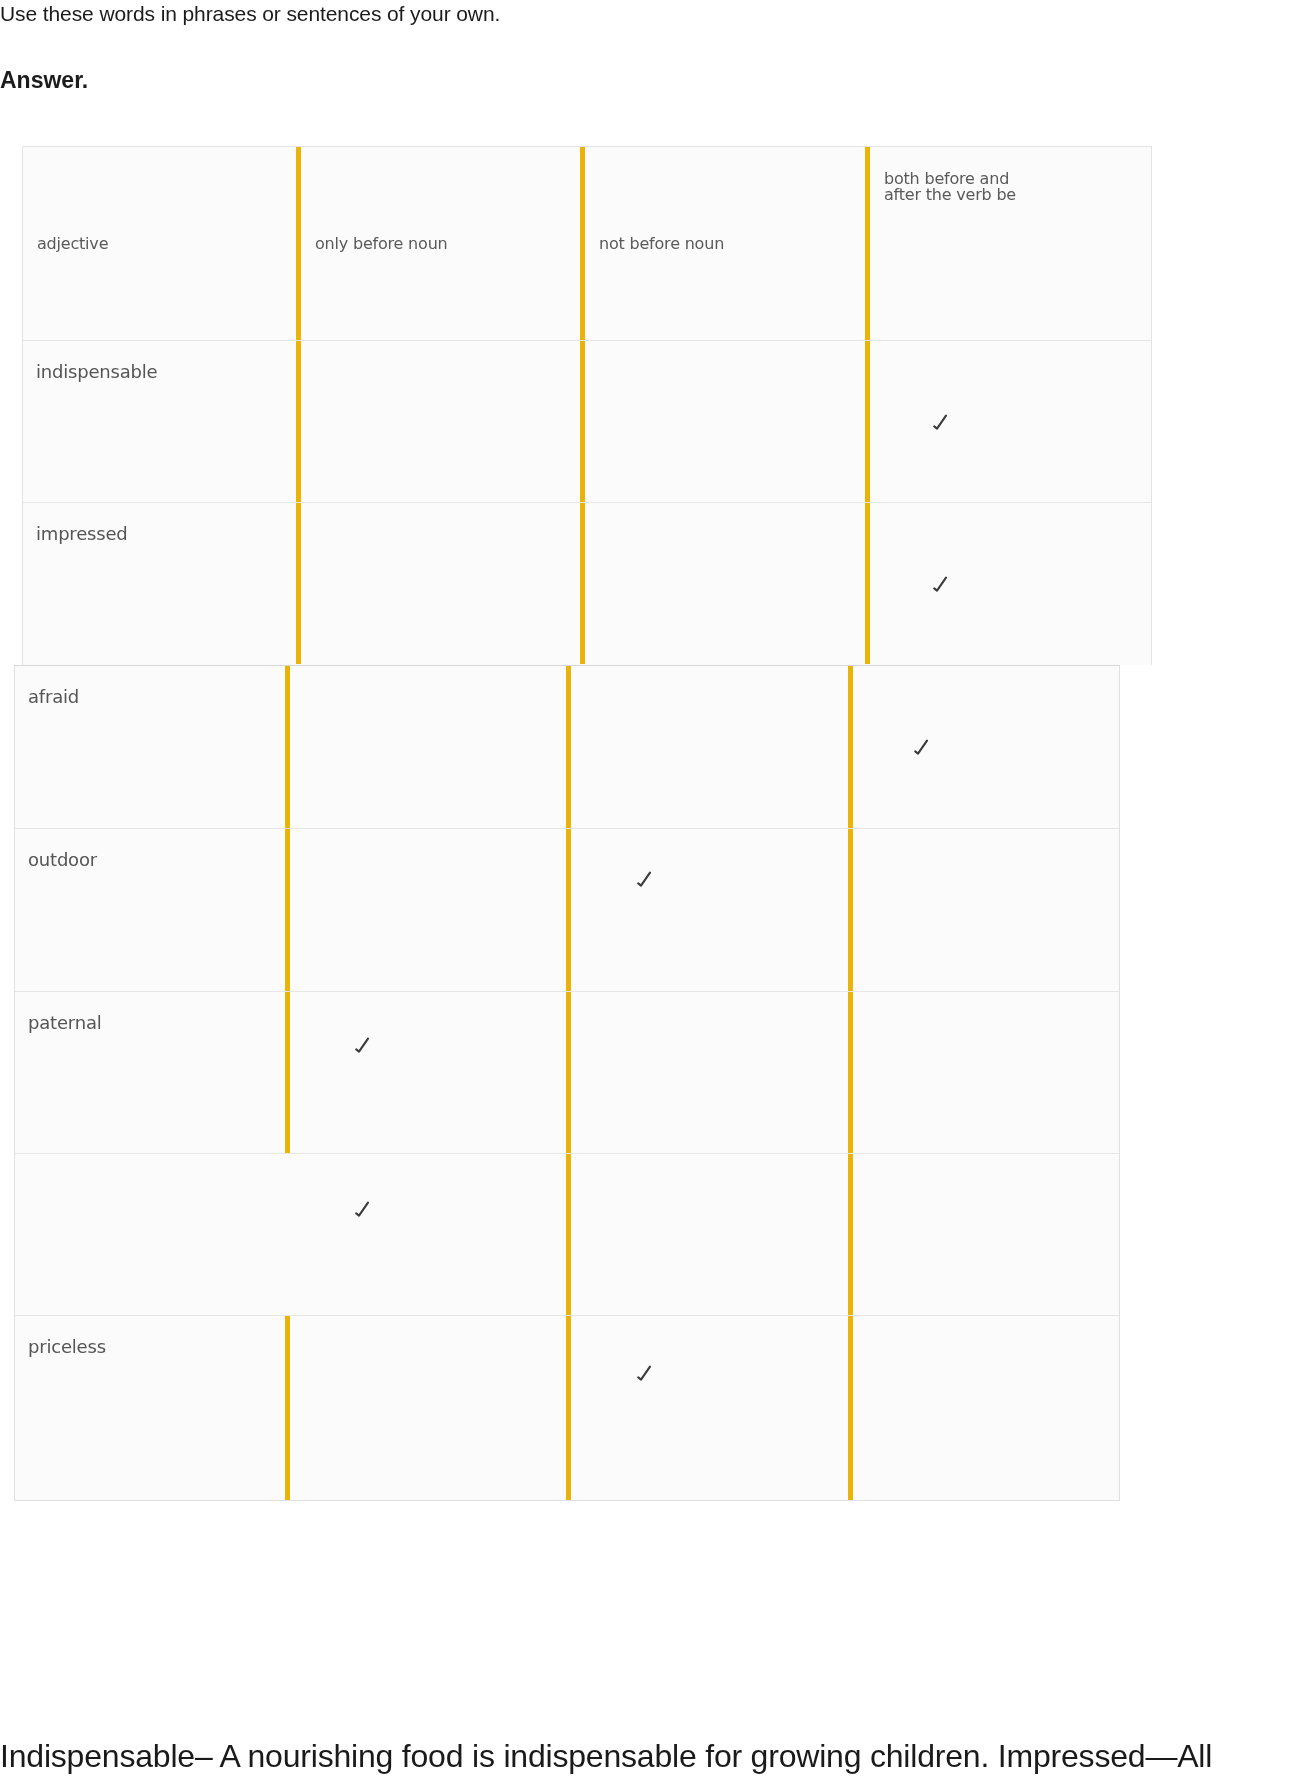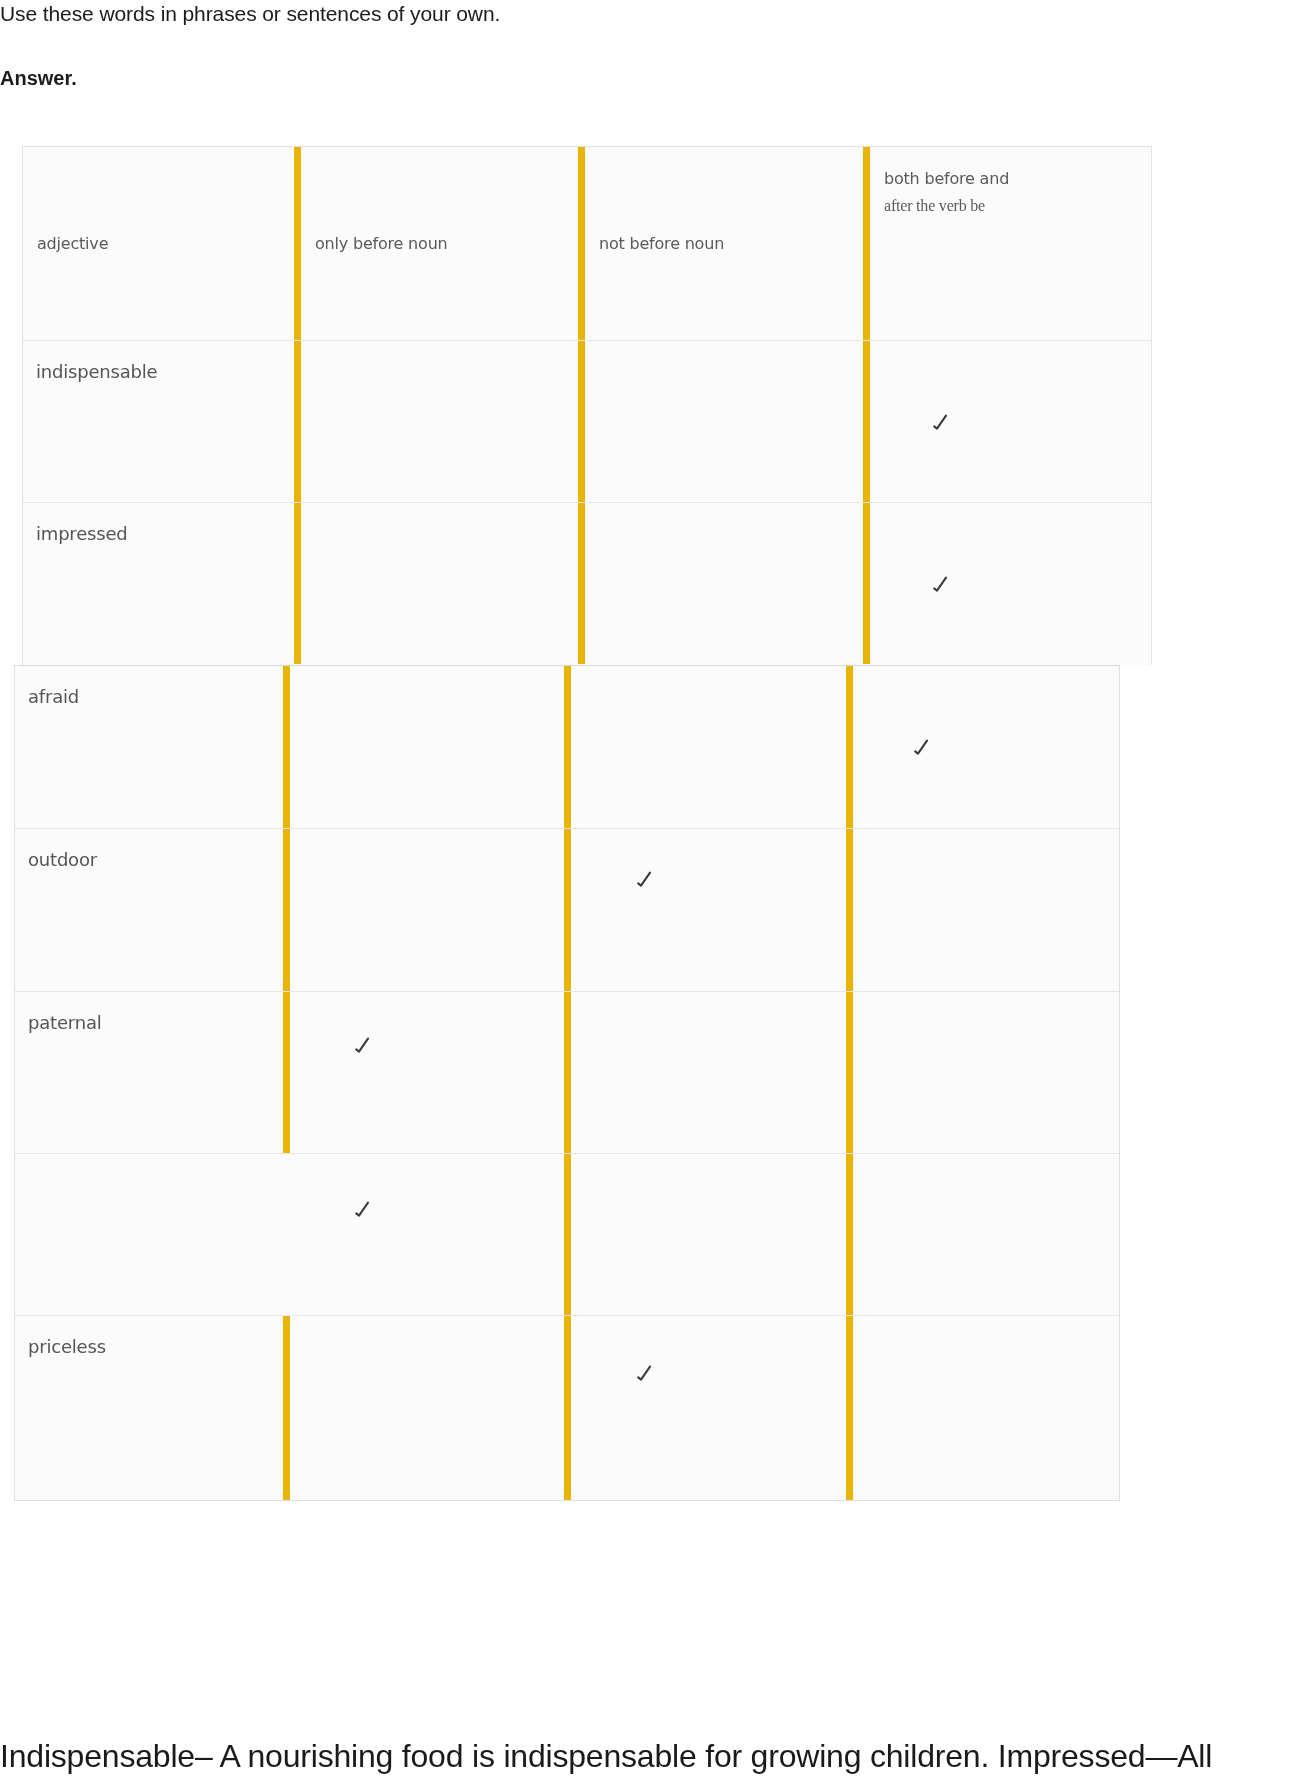--- a/index.html
+++ b/index.html
@@ -14,21 +14,21 @@
   
   .q-title{
     position:absolute;left:0;top:2px;
     font-size:21px;font-weight:normal;
     color:#1c1c1c;
     letter-spacing:-0.1px;
     white-space:nowrap;
   }
   .answer-label{
     position:absolute;left:0;top:67px;
-    font-size:20px;font-weight:bold;
+    font-size:23px;font-weight:bold;
     color:#1c1c1c;
     white-space:nowrap;
   }
 
   
   .table-zone{position:absolute;left:0;top:0;width:1314px;height:1782px;}
 
   .tbl-part{
     position:absolute;
     background:#fbfbfb;
@@ -55,21 +55,21 @@
     box-sizing:border-box;
     border-bottom:1px solid #e6e6e6;
     background:#fbfbfb;
   }
   .trow.last{border-bottom:none;}
 
   .tcell{
     position:absolute;
     top:0;bottom:0;
     box-sizing:border-box;
-    border-right:7px solid #eab308;
+    border-right:5px solid #eab308;
   }
   .tcell.c4{border-right:none;}
 
   
   .tbl-upper .c1{left:0;width:278px;}
   .tbl-upper .c2{left:278px;width:284px;}
   .tbl-upper .c3{left:562px;width:285px;}
   .tbl-upper .c4{left:847px;width:281px;}
 
   
@@ -132,21 +132,21 @@
         <span class="hdr-text hdr-mid">adjective</span>
       </div>
       <div class="tcell c2">
         <span class="hdr-text hdr-mid">only before noun</span>
       </div>
       <div class="tcell c3">
         <span class="hdr-text hdr-mid">not before noun</span>
       </div>
       <div class="tcell c4">
         <span class="hdr-text hdr-top">both before and</span>
-        <span class="hdr-text hdr-top" style="top:49px;font-family:Liberation Serif, serif;">after the verb  be</span>
+        <span class="hdr-text hdr-top" style="top:38px;">after the verb  be</span>
       </div>
     </div>
 
     <div class="trow" style="height:162px;">
       <div class="tcell c1">
         <span class="rowlabel">indispensable</span>
       </div>
       <div class="tcell c2"></div>
       <div class="tcell c3"></div>
       <div class="tcell c4">

